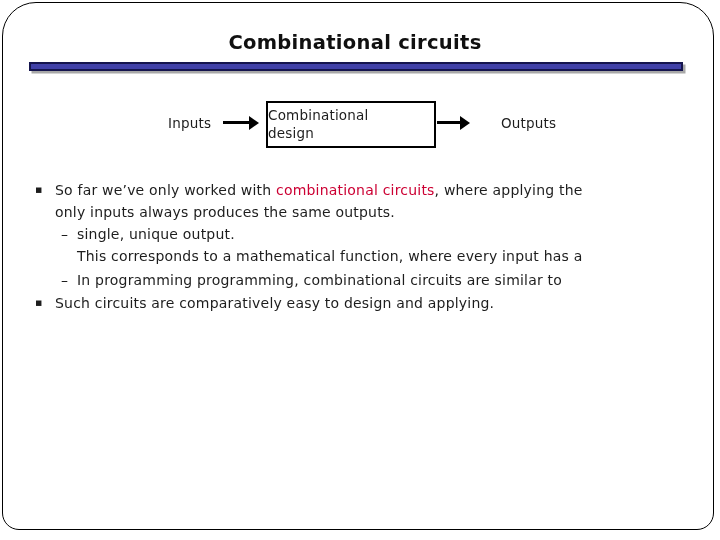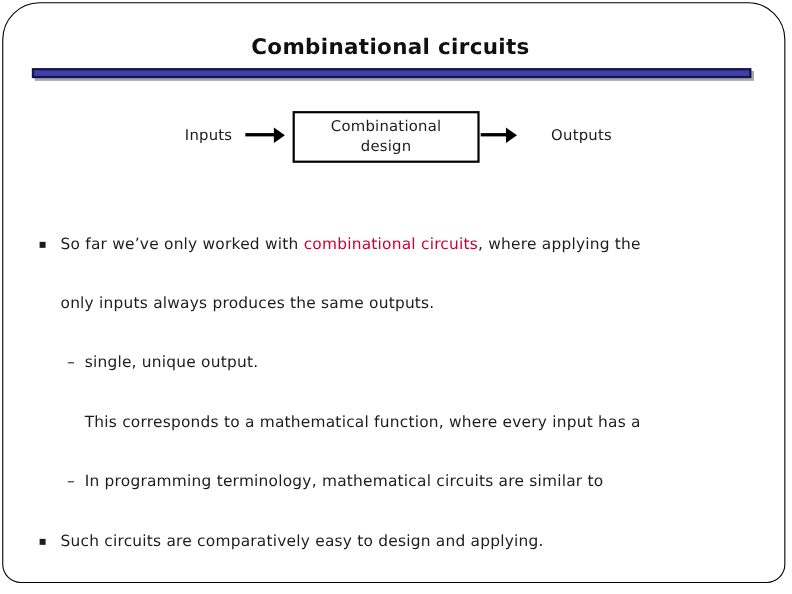--- a/index.html
+++ b/index.html
@@ -39,38 +39,37 @@
   .arrow-head{
     position:absolute;top:115.5px;width:0;height:0;
     border-top:7px solid transparent;
     border-bottom:7px solid transparent;
     border-left:10px solid #000;
   }
   .circuit-box{
     position:absolute;left:266px;top:101px;width:166px;height:40px;
     border:2.5px solid #000;
     background:#fff;
-    text-align:center;
     font-size:13.5px;color:#1d1d1d;line-height:18px;
     padding-top:3px;letter-spacing:0.2px;
   }
   
   .slide-body{
     position:absolute;left:0;top:179px;width:720px;
     font-size:14px;color:#1d1d1d;letter-spacing:0.2px;
   }
   .item{position:relative;}
   .item.bullet{padding-left:55px;}
   .item.sub{padding-left:77px;}
   .item .marker{
     position:absolute;top:0;line-height:22px;color:#1d1d1d;
   }
   .item.bullet .marker{left:35px;font-size:11px;}
   .item.sub .marker{left:61px;font-size:14px;}
-  .tline{line-height:22px;white-space:nowrap;margin-top:32px;}
+  .tline{line-height:22px;white-space:nowrap;}
 </style>
 </head>
 <body>
 
 <div class="frame"></div>
 
 <h1 class="slide-title">Combinational circuits</h1>
 
 <div class="title-rule"></div>
 
@@ -97,19 +96,19 @@
       <div class="tline"><span>So far we’ve only worked with </span><span style="color: rgb(204, 0, 51);">combinational circuits</span><span>, where applying the</span></div>
       <div class="tline"><span>only inputs always produces the same outputs.</span></div>
     </div>
     <div class="item sub">
       <span class="marker">–</span>
       <div class="tline"><span>single, unique output.</span></div>
       <div class="tline"><span>This corresponds to a mathematical function, where every input has a</span></div>
     </div>
     <div class="item sub" style="margin-top: 2px;">
       <span class="marker">–</span>
-      <div class="tline"><span>In programming terminology, mathematical circuits are similar to</span></div>
+      <div class="tline"><span>In programming programming, combinational circuits are similar to</span></div>
     </div>
     <div class="item bullet" style="margin-top: 1px;">
       <span class="marker">▪</span>
       <div class="tline"><span>Such circuits are comparatively easy to design and applying.</span></div>
     </div>
   </div>
 
 </body></html>

